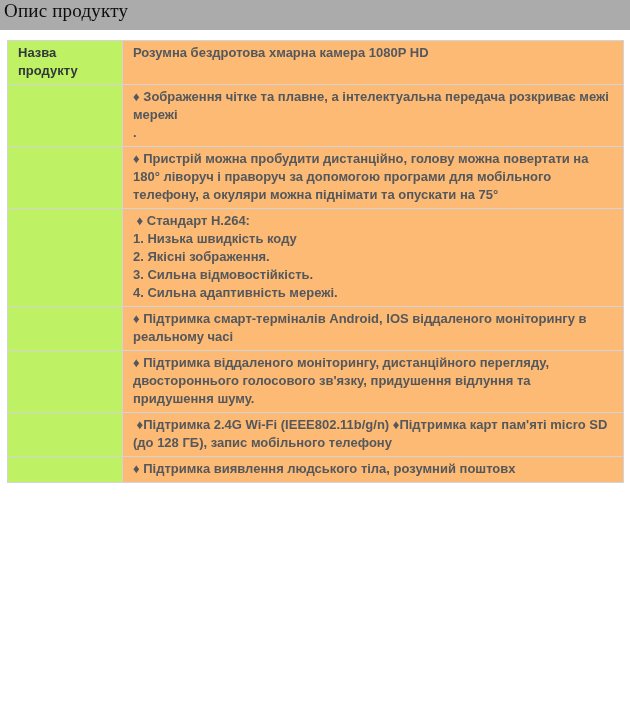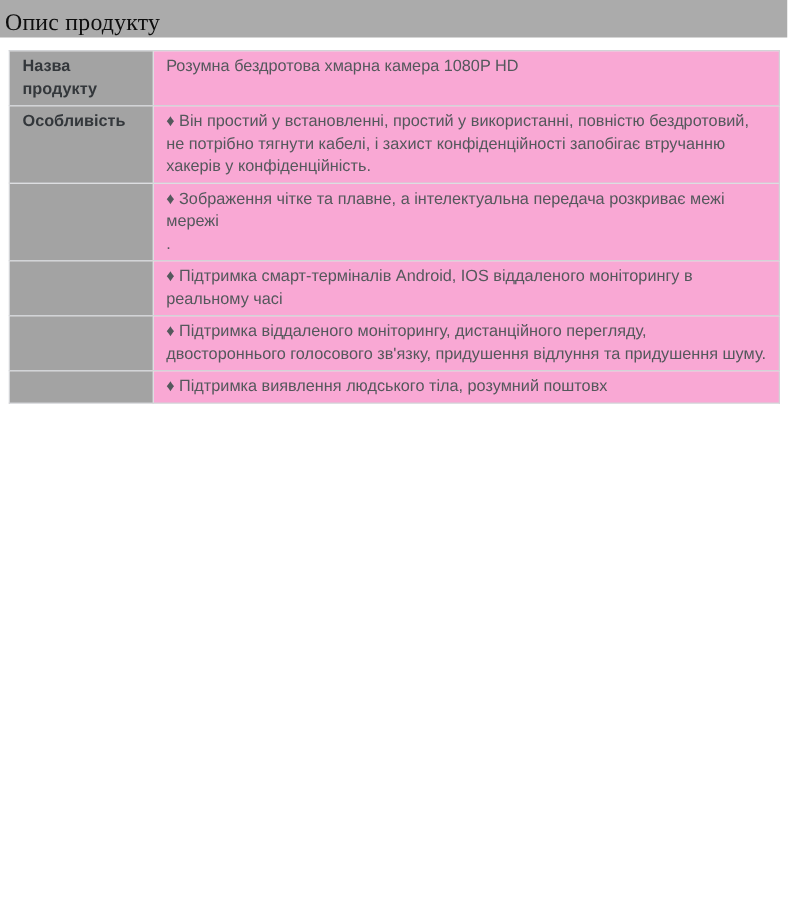--- a/index.html
+++ b/index.html
@@ -11,21 +11,21 @@
     width: 630px;
     height: 723px;
     font-family: "Liberation Sans", "DejaVu Sans", sans-serif;
     overflow: hidden;
   }
   .title-bar {
     background: #ababab;
     height: 30px;
     width: 630px;
     display: flex;
-    align-items: flex-end;
+    align-items: flex-start;
     box-sizing: border-box;
     padding-left: 4px;
   }
   .title-bar h2 {
     margin: 0;
     font-family: "Liberation Serif", "DejaVu Serif", serif;
     font-size: 19px;
     font-weight: 400;
     color: #0d0d0d;
     letter-spacing: 0.2px;
@@ -39,28 +39,29 @@
   table.spec-table td {
     border: 1px solid #d2d4d7;
     vertical-align: top;
     font-size: 13px;
     line-height: 18px;
     padding: 3px 10px 4px 10px;
     box-sizing: border-box;
     overflow: hidden;
   }
   td.label-cell {
-    background: #a3a3a3;
+    background: #bef264;
     font-weight: bold;
     color: #33373b;
   }
   td.value-cell {
-    background: #f9a8d4;
+    background: #fdba74;
     color: #54585c;
     white-space: pre-line;
+    font-weight: bold;
   }
 </style>
 </head>
 <body>
 
 <div>
 
   <div class="title-bar">
     <h2>Опис продукту</h2>
   </div>
@@ -69,35 +70,47 @@
     <colgroup>
       <col style="width:115px">
       <col style="width:501px">
     </colgroup>
     <tbody>
       <tr>
         <td class="label-cell">Назва продукту</td>
         <td class="value-cell">Розумна бездротова хмарна камера 1080P HD</td>
       </tr>
       <tr>
-        <td class="label-cell">Особливість</td>
-        <td class="value-cell">♦ Він простий у встановленні, простий у використанні, повністю бездротовий, не потрібно тягнути кабелі, і захист конфіденційності запобігає втручанню хакерів у конфіденційність.</td>
+        <td class="label-cell"></td>
+        <td class="value-cell">♦ Зображення чітке та плавне, а інтелектуальна передача розкриває межі мережі
+.</td>
       </tr>
       <tr>
         <td class="label-cell"></td>
-        <td class="value-cell">♦ Зображення чітке та плавне, а інтелектуальна передача розкриває межі мережі
-.</td>
+        <td class="value-cell">♦ Пристрій можна пробудити дистанційно, голову можна повертати на 180° ліворуч і праворуч за допомогою програми для мобільного телефону, а окуляри можна піднімати та опускати на 75°</td>
+      </tr>
+      <tr>
+        <td class="label-cell"></td>
+        <td class="value-cell">&nbsp;♦ Стандарт H.264:
+1. Низька швидкість коду
+2. Якісні зображення.
+3. Сильна відмовостійкість.
+4. Сильна адаптивність мережі.</td>
       </tr>
       <tr>
         <td class="label-cell"></td>
         <td class="value-cell">♦ Підтримка смарт-терміналів Android, IOS віддаленого моніторингу в реальному часі</td>
       </tr>
       <tr>
         <td class="label-cell"></td>
         <td class="value-cell">♦ Підтримка віддаленого моніторингу, дистанційного перегляду, двостороннього голосового зв'язку, придушення відлуння та придушення шуму.</td>
+      </tr>
+      <tr>
+        <td class="label-cell"></td>
+        <td class="value-cell">&nbsp;♦Підтримка 2.4G Wi-Fi (IEEE802.11b/g/n) ♦Підтримка карт пам'яті micro SD (до 128 ГБ), запис мобільного телефону</td>
       </tr>
       <tr>
         <td class="label-cell"></td>
         <td class="value-cell">♦ Підтримка виявлення людського тіла, розумний поштовх</td>
       </tr>
 
     </tbody>
   </table>
 
 </div>

